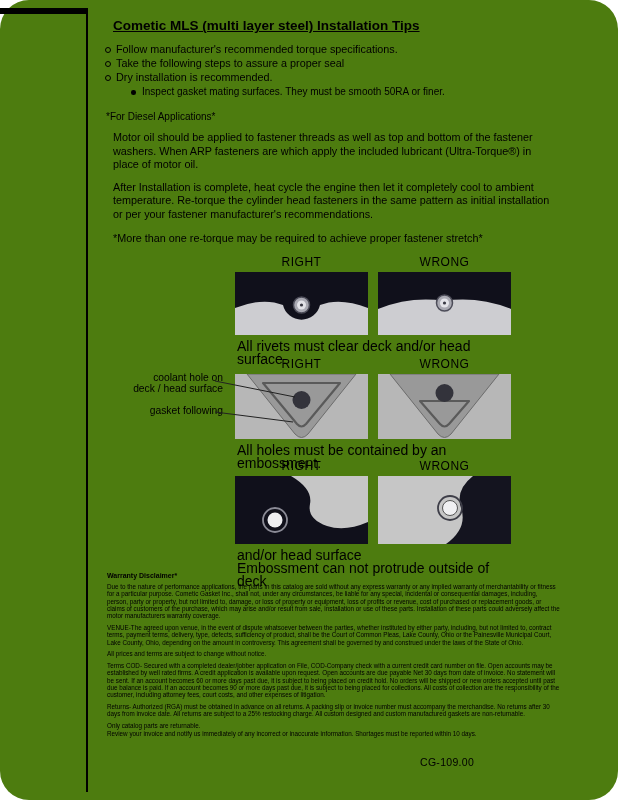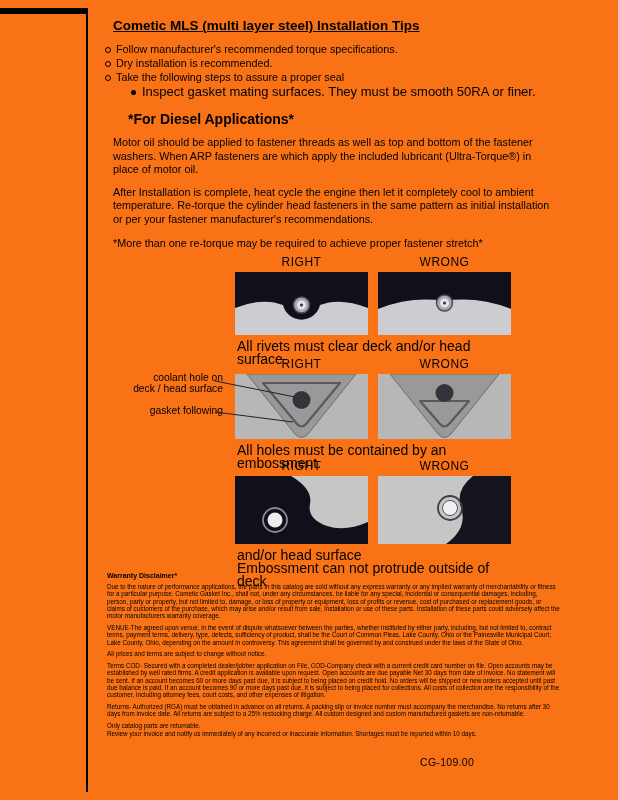--- a/index.html
+++ b/index.html
@@ -1,35 +1,35 @@
 <!DOCTYPE html>
 <html><head>
 <meta charset="utf-8">
 <style>
   html,body{margin:0;padding:0;}
   body{
     width:618px;height:800px;background:#ffffff;
     font-family:"Liberation Sans",sans-serif;color:#000;
     position:relative;overflow:hidden;
   }
-  .page{position:relative;width:618px;height:800px;background:#f97316;}
+  .page{position:relative;width:618px;height:800px;background:#4d7c0f;border-radius:29px;}
 
   .corner-bar{position:absolute;left:0;top:8px;width:88px;height:6px;background:#000;}
   .left-rule{position:absolute;left:86px;top:8px;width:2px;height:784px;background:#000;}
 
   .content{position:absolute;left:100px;top:18px;width:470px;}
 
   .title{font-size:13.5px;font-weight:bold;text-decoration:underline;margin:0 0 10px 13px;}
 
   .bullet{font-size:10.8px;line-height:13px;margin:1px 0 1px 5px;position:relative;padding-left:11px;}
   .bullet::before{content:"";position:absolute;left:0;top:4px;width:4px;height:4px;border:1px solid #000;border-radius:50%;}
-  .sub-bullet{font-size:13px;line-height:13px;margin:1px 0 1px 31px;position:relative;padding-left:11px;}
+  .sub-bullet{font-size:10px;line-height:13px;margin:1px 0 1px 31px;position:relative;padding-left:11px;}
   .sub-bullet::before{content:"";position:absolute;left:0;top:5px;width:4.5px;height:4.5px;background:#000;border-radius:50%;}
 
-  .diesel-heading{font-size:14px;font-weight:bold;margin:13px 0 0 28px;}
+  .diesel-heading{font-size:10px;font-weight:normal;margin:13px 0 0 6px;}
   .para{font-size:10.8px;line-height:13.5px;margin:9px 0 0 13px;width:447px;}
   .note{font-size:10.8px;margin:11px 0 0 13px;}
 
   .figure{position:absolute;width:276px;left:235px;}
   #fig1{top:228px;}
   #fig2{top:330px;}
   #fig3{top:432px;}
   .fig-labels{display:flex;gap:10px;}
   .fig-labels span{width:133px;text-align:center;font-size:12px;letter-spacing:0.5px;margin-top:27px;}
   .fig-panels{display:flex;gap:10px;position:relative;margin-top:3px;}
@@ -53,22 +53,22 @@
 
 <div class="page">
 
   <div class="corner-bar"></div>
   <div class="left-rule"></div>
 
   <div class="content">
     <h1 class="title">Cometic MLS (multi layer steel) Installation Tips</h1>
 
     <div class="bullet">Follow manufacturer's recommended torque specifications.</div>
+    <div class="bullet">Take the following steps to assure a proper seal</div>
     <div class="bullet">Dry installation is recommended.</div>
-    <div class="bullet">Take the following steps to assure a proper seal</div>
     <div class="sub-bullet">Inspect gasket mating surfaces.  They must be smooth 50RA or finer.</div>
 
     <div class="diesel-heading">*For Diesel Applications*</div>
     <div class="para">Motor oil should be applied to fastener threads as well as top and bottom of the fastener washers. When ARP fasteners are which apply the included lubricant (Ultra-Torque®) in place of motor oil.</div>
     <div class="para">After Installation is complete, heat cycle the engine then let it completely cool to ambient temperature. Re-torque the cylinder head fasteners in the same pattern as initial installation or per your fastener manufacturer's recommendations.</div>
     <div class="note">*More than one re-torque may be required to achieve proper fastener stretch*</div>
   </div>
 
   <div class="figure" id="fig1">
     <div class="fig-labels">

